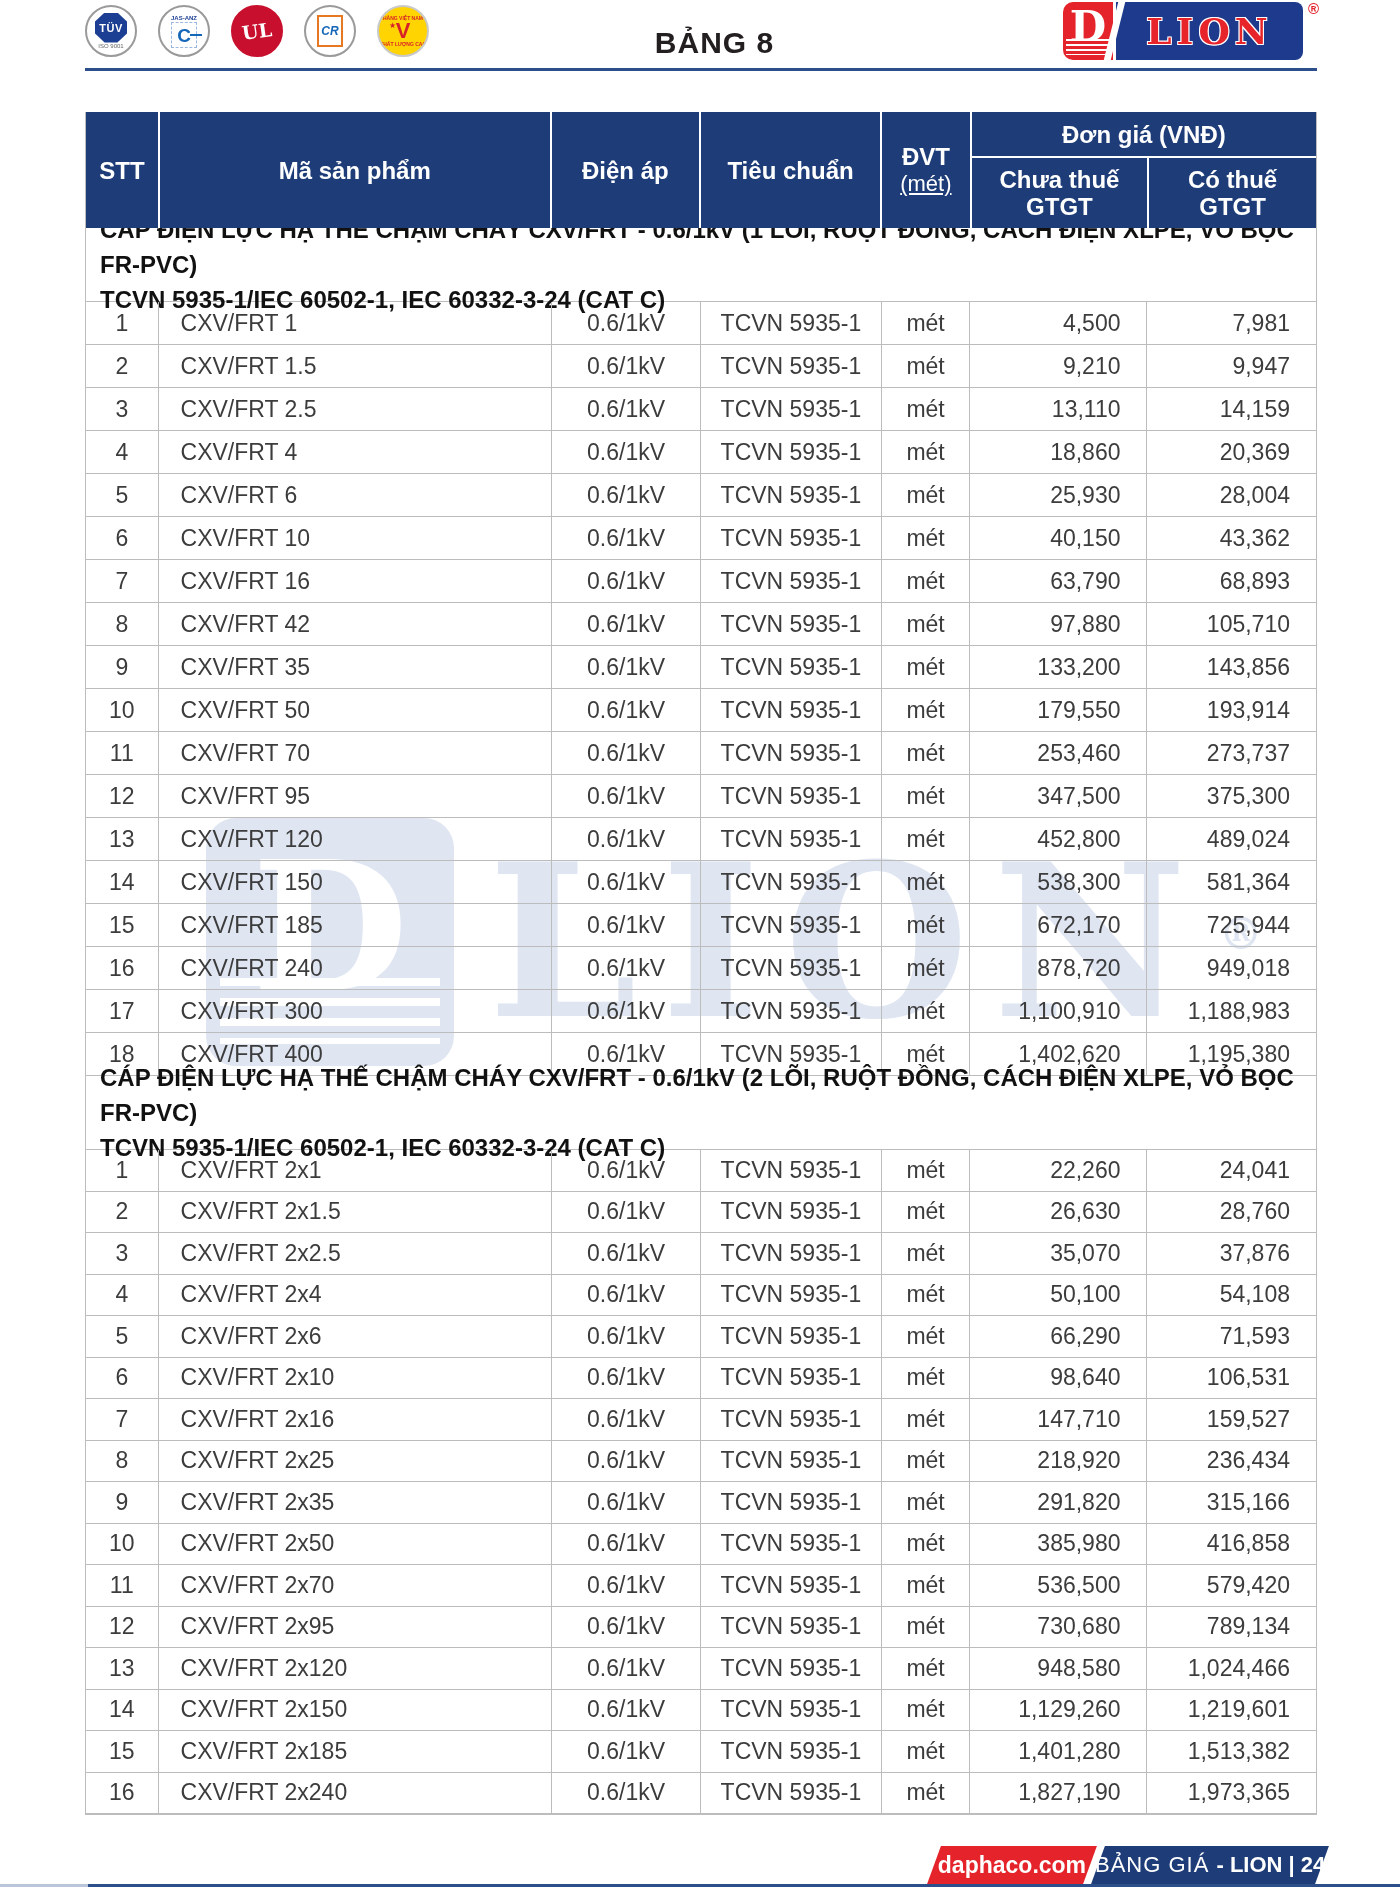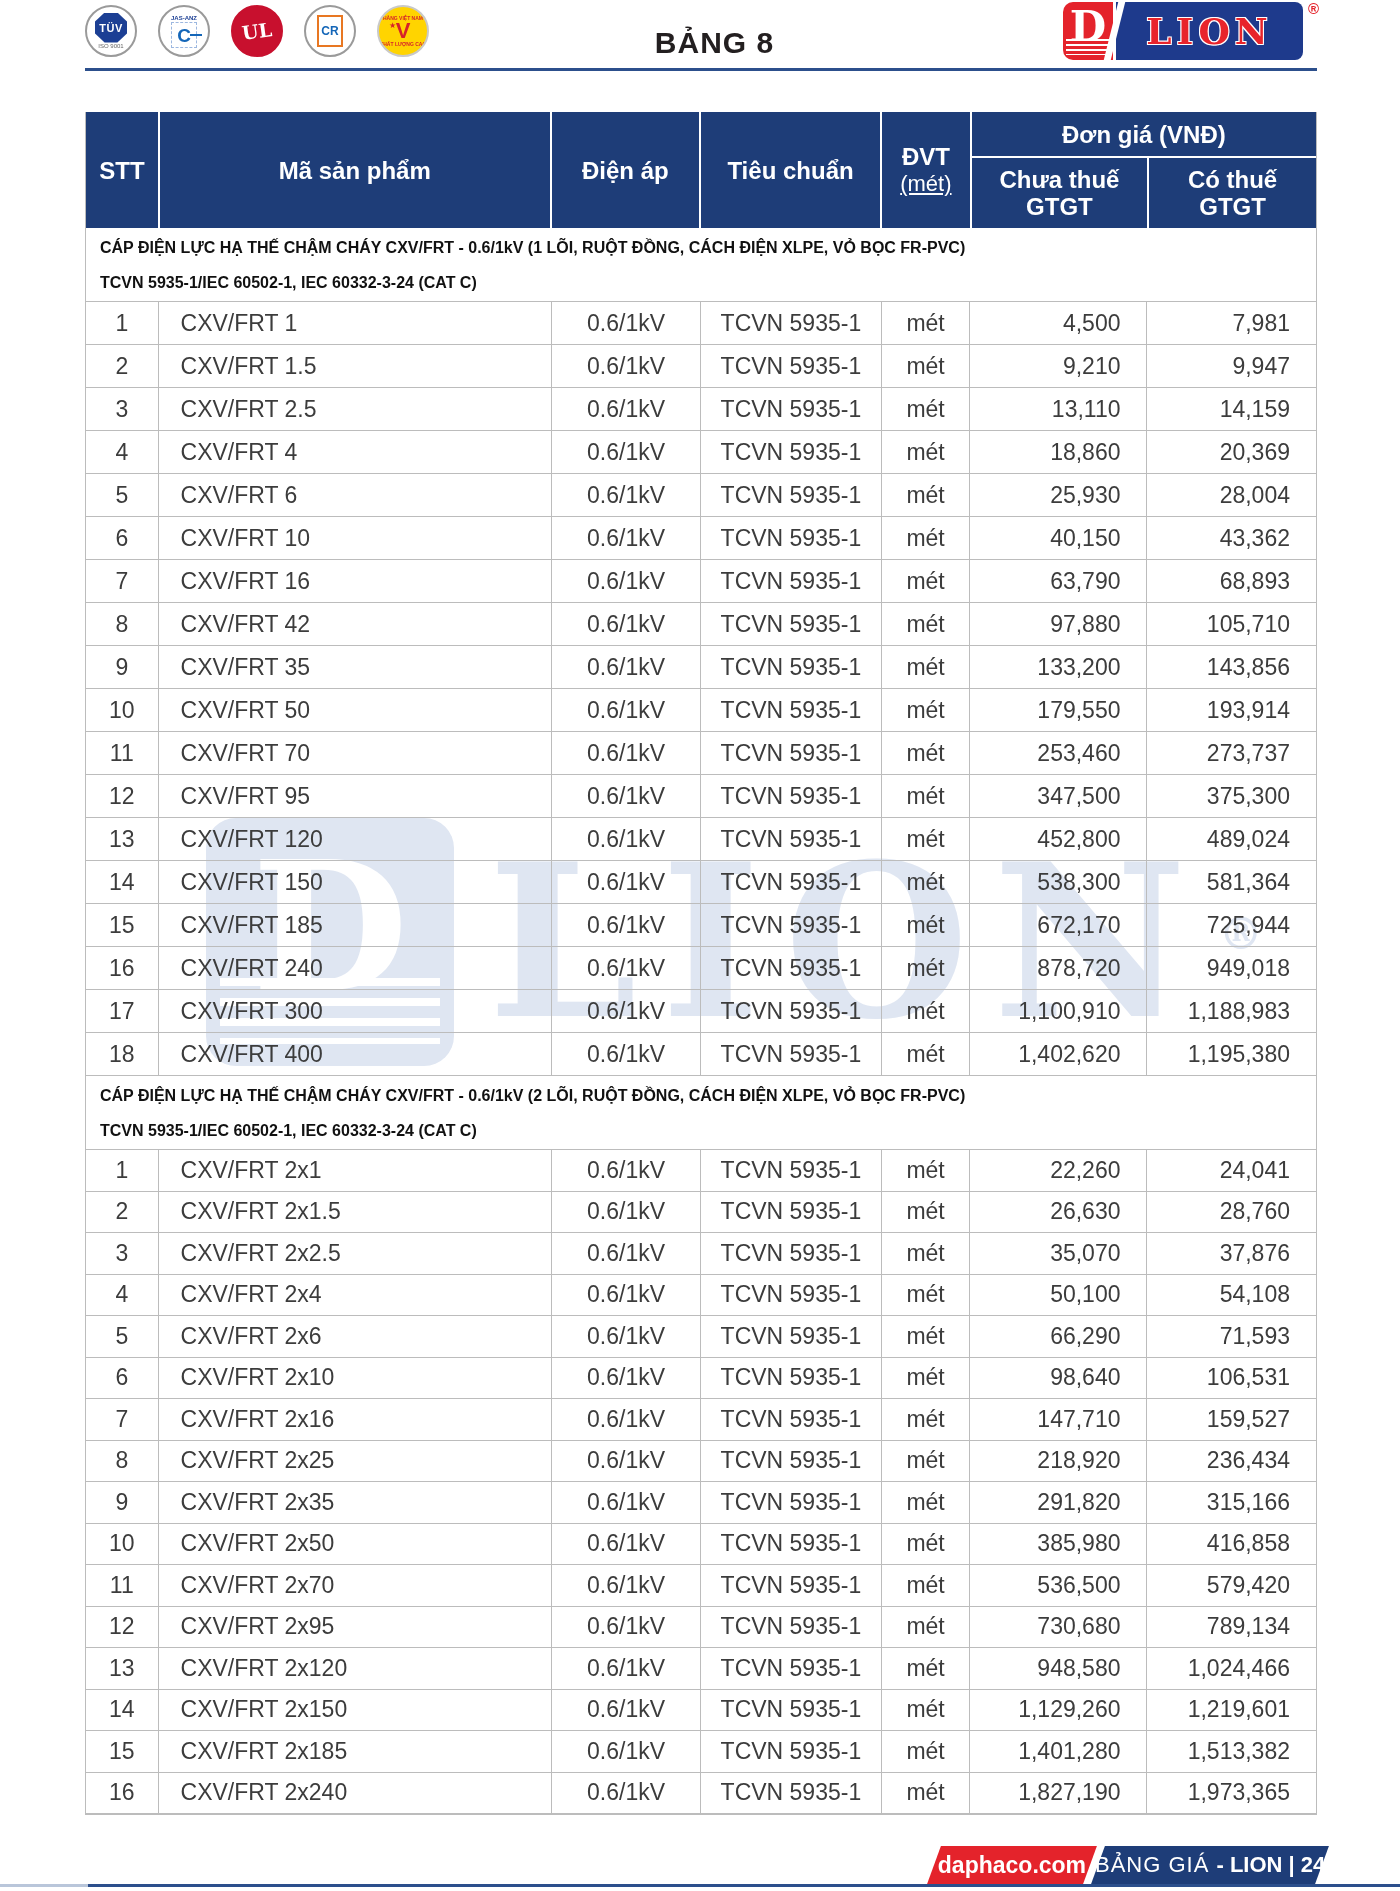--- a/index.html
+++ b/index.html
@@ -18,21 +18,21 @@
   .certs{position:absolute;left:85px;top:5px;display:flex;gap:21px;}
   .cert{width:52px;height:52px;border-radius:50%;border:2px solid #9a9a9a;background:#fff;position:relative;display:flex;align-items:center;justify-content:center;flex-direction:column;overflow:hidden;}
   .cert .oct{width:32px;height:30px;background:#1c3f94;clip-path:polygon(30% 0,70% 0,100% 30%,100% 70%,70% 100%,30% 100%,0 70%,0 30%);display:flex;align-items:center;justify-content:center;color:#fff;font-weight:bold;font-size:11px;letter-spacing:.5px;}
   .cert .tiny{font-size:6px;color:#666;line-height:7px;}
   .cert.jas .tiny-top{font-size:6px;color:#1c3f94;font-weight:bold;line-height:8px;}
   .cert.jas .cmark{position:relative;width:26px;height:26px;border:1px dashed #9db8e0;display:flex;align-items:center;justify-content:center;}
   .cert.jas .cmark span{color:#1466b8;font-weight:bold;font-size:19px;line-height:19px;}
   .cert.jas .cmark i{position:absolute;right:-6px;top:11px;width:12px;height:2px;background:#1466b8;}
   .cert.ul{background:#c8102e;border-color:#c8102e;}
   .cert.ul span{color:#fff;font-weight:bold;font-size:19px;font-family:"DejaVu Serif",serif;transform:rotate(-8deg);}
-  .cert.qc .rect{width:26px;height:32px;border:2px solid #e87722;display:flex;align-items:center;justify-content:center;color:#1466b8;font-weight:bold;font-size:12px;}
+  .cert.qc .rect{width:26px;height:32px;border:2px solid #e87722;display:flex;align-items:center;justify-content:center;color:#1466b8;font-weight:bold;font-size:12px;font-style:italic;}
   .cert.vn{background:#ffd400;border-color:#c9c9c9;}
   .cert.vn .vn-top{font-size:5px;color:#d6232a;font-weight:bold;}
   .cert.vn .vmark{color:#d6232a;font-weight:900;font-size:22px;line-height:20px;}
   .cert.vn .star{position:absolute;left:10px;top:14px;color:#d6232a;font-size:8px;}
   .cert.vn .swoosh{position:absolute;right:-4px;top:-4px;width:30px;height:30px;border:4px solid transparent;border-top:4px solid #d6232a;border-radius:50%;transform:rotate(35deg);}
   .cert.vn .vn-bot{font-size:5px;color:#d6232a;font-weight:bold;}
 
   .board-title{position:absolute;left:0;right:0;top:26px;text-align:center;font-size:30px;font-weight:800;letter-spacing:1px;color:#231f20;padding-left:29px;}
 
   .lion{position:absolute;left:1063px;top:2px;width:240px;height:58px;display:flex;filter:none;}
@@ -48,21 +48,21 @@
   
   .table-wrap{position:absolute;left:85px;top:112px;width:1232px;border:1px solid var(--border);border-top:none;background:#fff;}
 
   .thead{display:grid;grid-template-columns:5.9fr 32fr 12.1fr 14.7fr 7.2fr 14.4fr 13.7fr;grid-template-rows:44px 70px;gap:2px;background:#fff;position:relative;z-index:2;}
   .th{background:var(--navy);color:#fff;display:flex;align-items:center;justify-content:center;flex-direction:column;font-weight:bold;font-size:24px;text-align:center;line-height:27px;}
   .th.span2{grid-row:1/3;}
   .th.group{grid-column:6/8;grid-row:1;}
   .th .sub{font-weight:400;font-size:22px;text-decoration:underline;}
 
   .section-title{height:74px;display:flex;flex-direction:column;justify-content:center;padding-left:14px;border-bottom:1px solid var(--border);position:relative;z-index:1;background:transparent;}
-  .section-title div{font-size:16px;font-weight:800;color:#111;line-height:35px;letter-spacing:0;}
+  .section-title div{font-size:24px;font-weight:800;color:#111;line-height:35px;letter-spacing:0;}
 
   .row{display:grid;grid-template-columns:5.9fr 32fr 12.1fr 14.7fr 7.2fr 14.4fr 13.7fr;border-bottom:1px solid var(--border);position:relative;z-index:1;background:transparent;}
   .row.s0{height:43px;}
   .row.s1{height:41.5px;}
   .cell{display:flex;align-items:center;justify-content:center;font-size:23px;color:var(--rowtext);border-right:1px solid var(--border);overflow:hidden;}
   .cell:last-child{border-right:none;}
   .cell.c-code{justify-content:flex-start;padding-left:22px;}
   .cell.c-ex,.cell.c-inc{justify-content:flex-end;padding-right:26px;}
 
   

